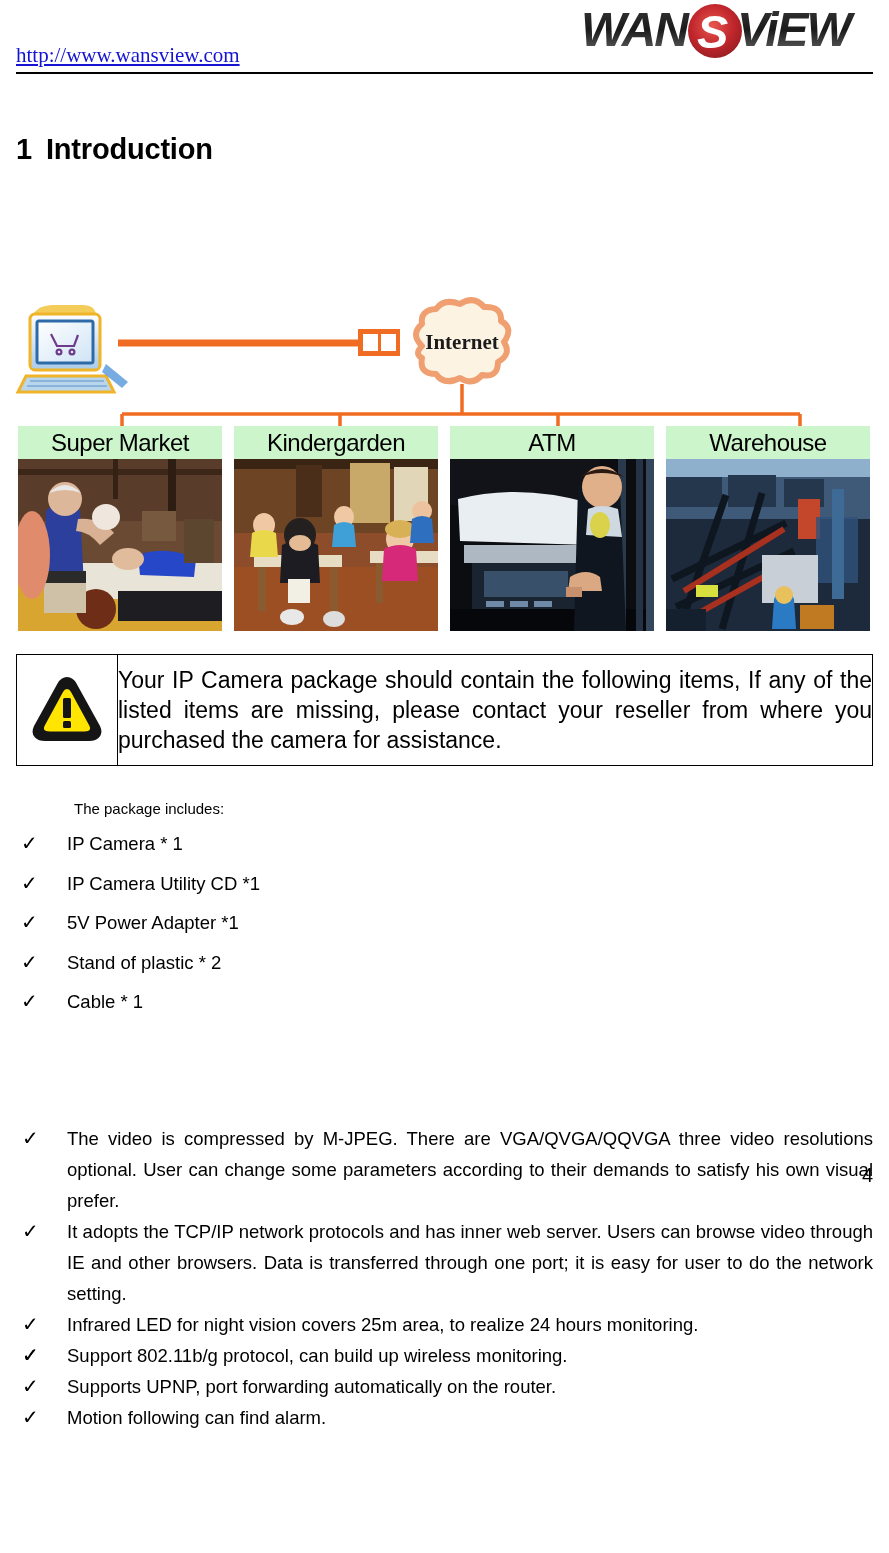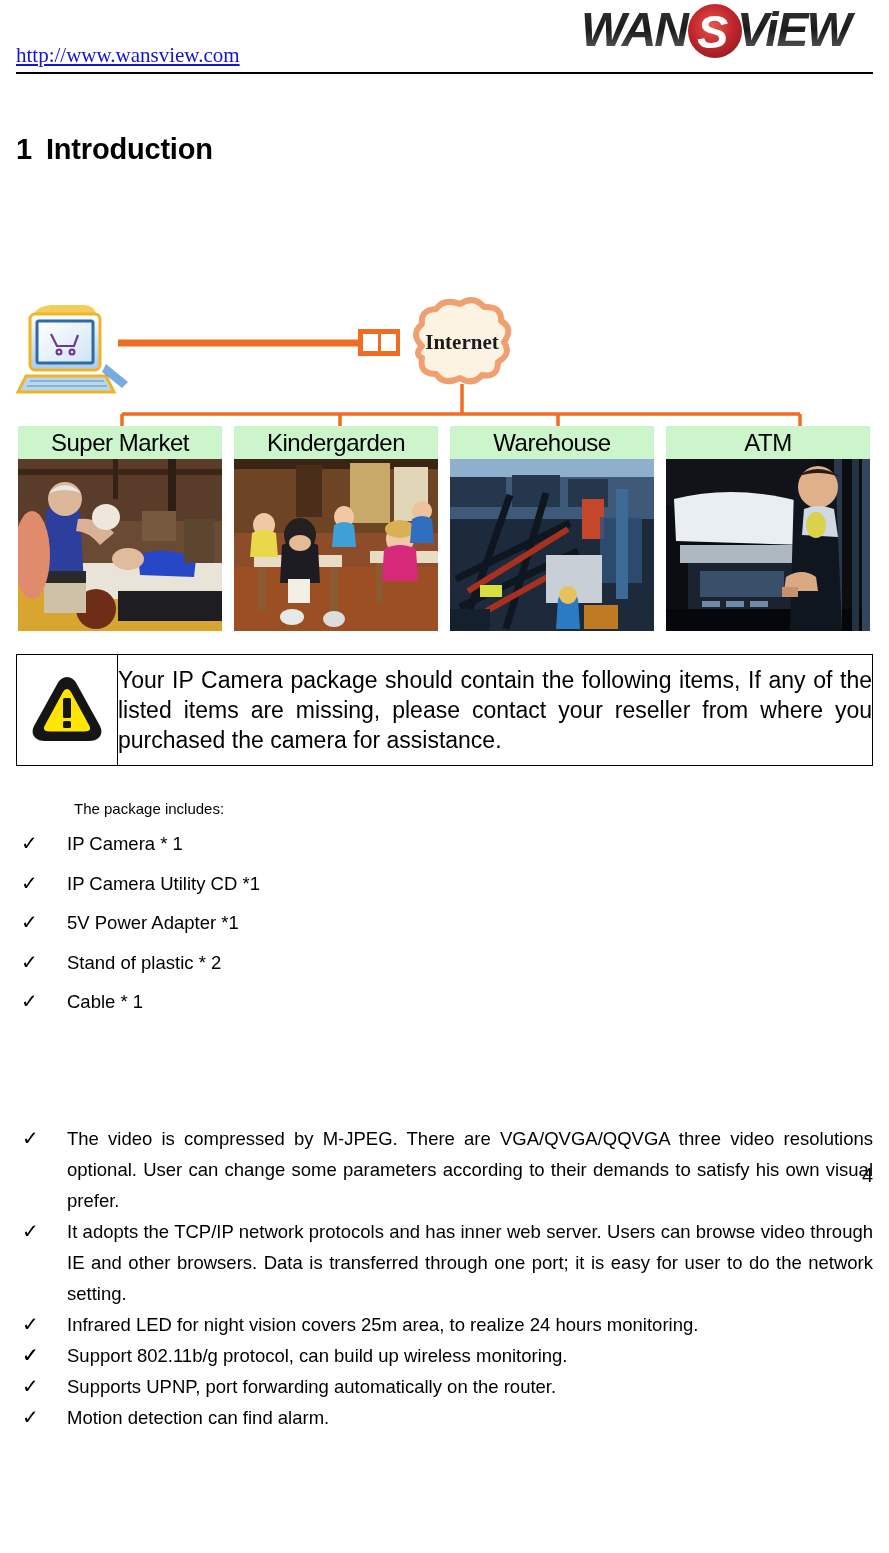--- a/index.html
+++ b/index.html
@@ -359,20 +359,50 @@
             <ellipse cx="188" cy="52" rx="10" ry="10" fill="#edc39f"></ellipse>
             <path d="M178 60 Q188 54 198 60 L200 84 L176 84 Z" fill="#2f6fbf"></path>
             <rect x="54" y="120" width="22" height="24" fill="#f2f0e4"></rect>
             <ellipse cx="58" cy="158" rx="12" ry="8" fill="#e8e8e8"></ellipse>
             <ellipse cx="100" cy="160" rx="11" ry="8" fill="#dddddd"></ellipse>
           </svg>
         </div>
       </div>
 
       <div class="venue">
+        <div class="venue-label">ATM</div>
+        <div class="venue-photo">
+          <svg width="100%" height="100%" viewBox="0 0 204 172" preserveAspectRatio="none">
+            <rect width="204" height="172" fill="#0b0d11"></rect>
+            <path d="M0 0 L150 0 L146 52 L0 46 Z" fill="#111318"></path>
+            <path d="M8 40 Q70 24 140 44 L140 86 L10 82 Z" fill="#e9eef3"></path>
+            <rect x="14" y="86" width="126" height="18" fill="#aeb8c2"></rect>
+            <rect x="22" y="104" width="112" height="46" fill="#1a2430"></rect>
+            <rect x="34" y="112" width="84" height="26" fill="#38506a"></rect>
+            <g fill="#6f8aa6">
+              <rect x="36" y="142" width="18" height="6"></rect>
+              <rect x="60" y="142" width="18" height="6"></rect>
+              <rect x="84" y="142" width="18" height="6"></rect>
+            </g>
+            <rect x="0" y="150" width="204" height="22" fill="#05070a"></rect>
+            <rect x="168" y="0" width="8" height="172" fill="#2a3a4c"></rect>
+            <rect x="186" y="0" width="7" height="172" fill="#243243"></rect>
+            <rect x="196" y="0" width="8" height="172" fill="#33465c"></rect>
+            <path d="M128 28 Q150 12 170 28 L176 172 L124 172 Z" fill="#10161f"></path>
+            <ellipse cx="152" cy="28" rx="20" ry="21" fill="#e0b08a"></ellipse>
+            <path d="M130 18 Q152 2 174 18 Q152 10 130 18 Z" fill="#2a1a12"></path>
+            <path d="M138 50 Q152 44 168 50 L172 78 L136 76 Z" fill="#cfd9e2"></path>
+            <ellipse cx="150" cy="66" rx="10" ry="13" fill="#d9d24a"></ellipse>
+            <path d="M120 118 Q136 108 150 118 L152 132 L118 132 Z" fill="#dba884"></path>
+            <rect x="116" y="128" width="16" height="10" fill="#c8906c"></rect>
+          </svg>
+        </div>
+      </div>
+
+      <div class="venue">
         <div class="venue-label">Warehouse</div>
         <div class="venue-photo">
           <svg width="100%" height="100%" viewBox="0 0 204 172" preserveAspectRatio="none">
             <rect width="204" height="172" fill="#1d2a3b"></rect>
             <rect width="204" height="60" fill="#3e5a78"></rect>
             <rect x="0" y="0" width="204" height="18" fill="#8fb0cc"></rect>
             <g fill="#25374d">
               <rect x="0" y="18" width="56" height="30"></rect>
               <rect x="62" y="16" width="48" height="32"></rect>
               <rect x="118" y="20" width="40" height="28"></rect>
@@ -389,50 +419,20 @@
             </g>
             <rect x="132" y="40" width="22" height="40" fill="#c4472c"></rect>
             <rect x="150" y="58" width="42" height="66" fill="#2f537a" opacity="0.8"></rect>
             <rect x="96" y="96" width="56" height="48" fill="#c9cfd6"></rect>
             <rect x="166" y="30" width="12" height="110" fill="#3e6a96"></rect>
             <rect x="30" y="126" width="22" height="12" fill="#d8e040"></rect>
             <path d="M108 140 Q118 120 128 140 L130 170 L106 170 Z" fill="#2a7ac4"></path>
             <ellipse cx="118" cy="136" rx="9" ry="9" fill="#e8c05c"></ellipse>
             <rect x="134" y="146" width="34" height="24" fill="#c07a22"></rect>
             <rect x="0" y="150" width="40" height="22" fill="#14202e"></rect>
-          </svg>
-        </div>
-      </div>
-
-      <div class="venue">
-        <div class="venue-label">ATM</div>
-        <div class="venue-photo">
-          <svg width="100%" height="100%" viewBox="0 0 204 172" preserveAspectRatio="none">
-            <rect width="204" height="172" fill="#0b0d11"></rect>
-            <path d="M0 0 L150 0 L146 52 L0 46 Z" fill="#111318"></path>
-            <path d="M8 40 Q70 24 140 44 L140 86 L10 82 Z" fill="#e9eef3"></path>
-            <rect x="14" y="86" width="126" height="18" fill="#aeb8c2"></rect>
-            <rect x="22" y="104" width="112" height="46" fill="#1a2430"></rect>
-            <rect x="34" y="112" width="84" height="26" fill="#38506a"></rect>
-            <g fill="#6f8aa6">
-              <rect x="36" y="142" width="18" height="6"></rect>
-              <rect x="60" y="142" width="18" height="6"></rect>
-              <rect x="84" y="142" width="18" height="6"></rect>
-            </g>
-            <rect x="0" y="150" width="204" height="22" fill="#05070a"></rect>
-            <rect x="168" y="0" width="8" height="172" fill="#2a3a4c"></rect>
-            <rect x="186" y="0" width="7" height="172" fill="#243243"></rect>
-            <rect x="196" y="0" width="8" height="172" fill="#33465c"></rect>
-            <path d="M128 28 Q150 12 170 28 L176 172 L124 172 Z" fill="#10161f"></path>
-            <ellipse cx="152" cy="28" rx="20" ry="21" fill="#e0b08a"></ellipse>
-            <path d="M130 18 Q152 2 174 18 Q152 10 130 18 Z" fill="#2a1a12"></path>
-            <path d="M138 50 Q152 44 168 50 L172 78 L136 76 Z" fill="#cfd9e2"></path>
-            <ellipse cx="150" cy="66" rx="10" ry="13" fill="#d9d24a"></ellipse>
-            <path d="M120 118 Q136 108 150 118 L152 132 L118 132 Z" fill="#dba884"></path>
-            <rect x="116" y="128" width="16" height="10" fill="#c8906c"></rect>
           </svg>
         </div>
       </div>
 
     </div>
   </div>
 
   <table class="warn-table">
     <tbody>
       <tr>
@@ -514,19 +514,19 @@
     <li>
       <span class="tick">✓</span>
       <span>Support 802.11b/g protocol, can build up wireless monitoring.</span>
     </li>
     <li>
       <span class="tick">✓</span>
       <span>Supports UPNP, port forwarding automatically on the router.</span>
     </li>
     <li>
       <span class="tick">✓</span>
-      <span>Motion detection can find alarm.</span>
+      <span>Motion following can find alarm.</span>
     </li>
   </ul>
 
   <div class="page-number">4</div>
 
 </div>
 
 </body></html>

